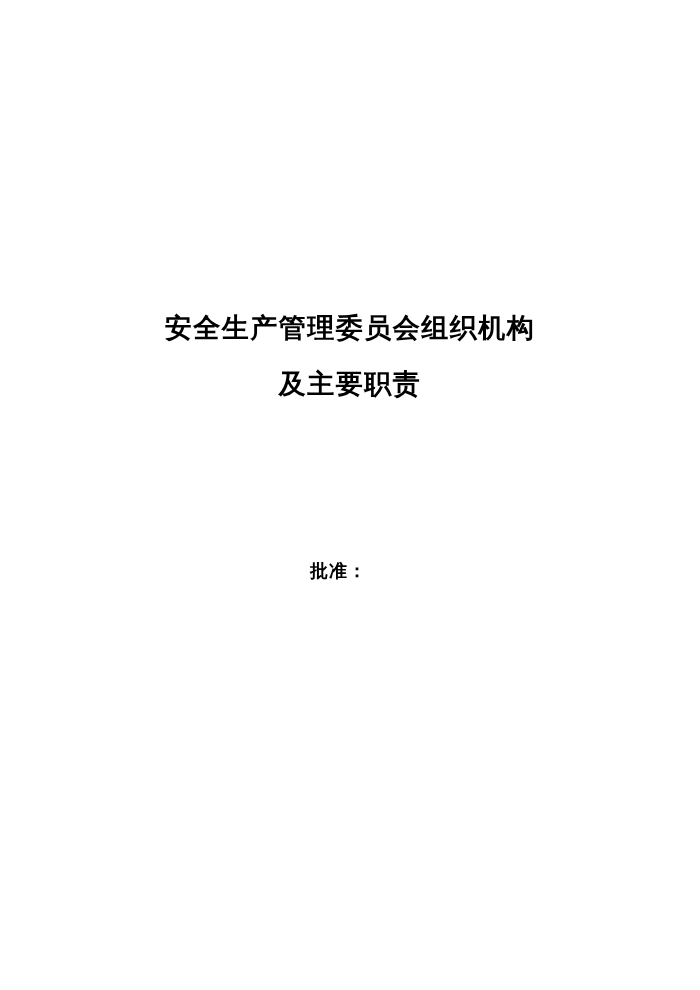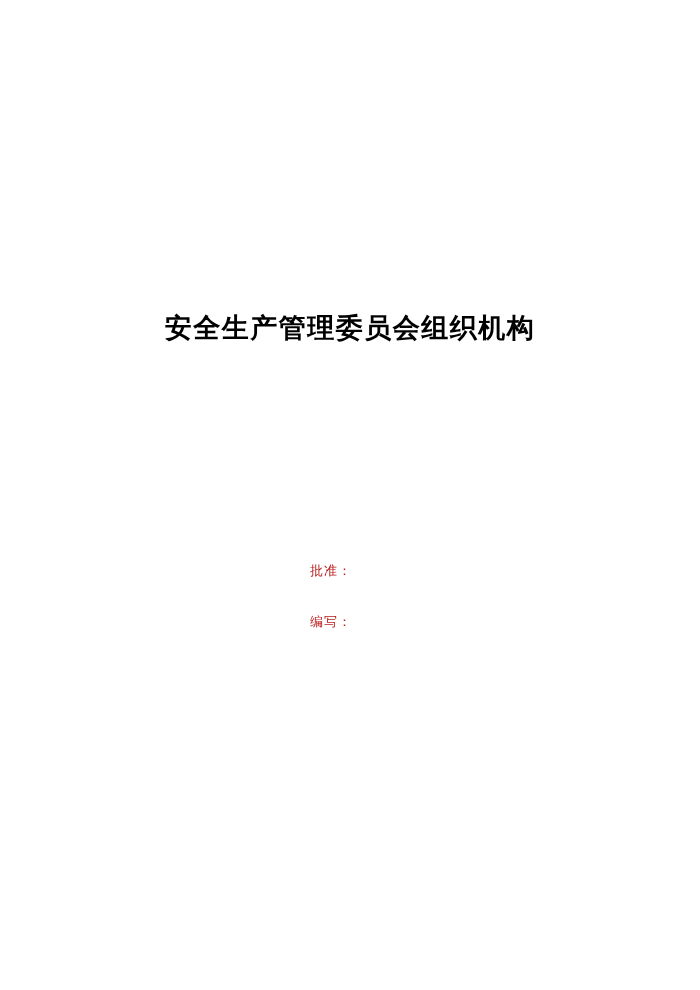--- a/index.html
+++ b/index.html
@@ -38,36 +38,36 @@
     white-space: nowrap;
   }
   .signature-block {
     position: absolute;
     top: 545px;
     left: 0;
     width: 700px;
   }
   .sig-row {
     font-family: "DejaVu Serif", "Liberation Serif", serif;
-    font-weight: normal;
-    font-size: 13px;
+    font-weight: bold;
+    font-size: 18px;
     line-height: 51px;
-    color: #b91c1c;
+    color: #000000;
     padding-left: 310px;
     letter-spacing: 1px;
     white-space: nowrap;
   }
 </style>
 </head>
 <body>
 
 <div class="page">
 
   <div class="title-block">
     <div class="title-line">安全生产管理委员会组织机构</div>
+    <div class="title-line">及主要职责</div>
   </div>
 
   <div class="signature-block">
     <div class="sig-row">批准：</div>
-    <div class="sig-row">编写：</div>
   </div>
 
 </div>
 
 </body></html>

